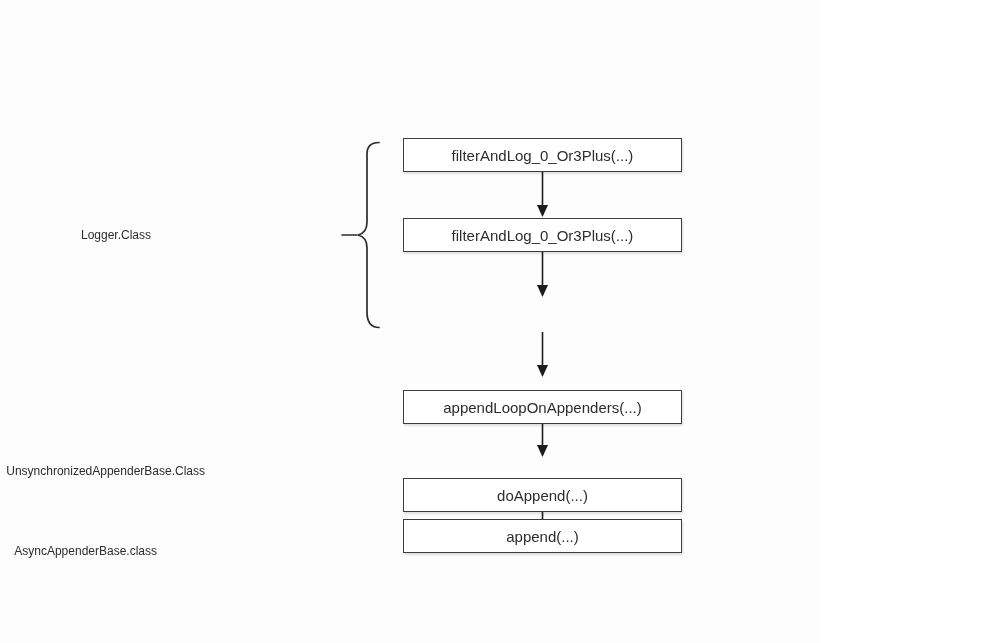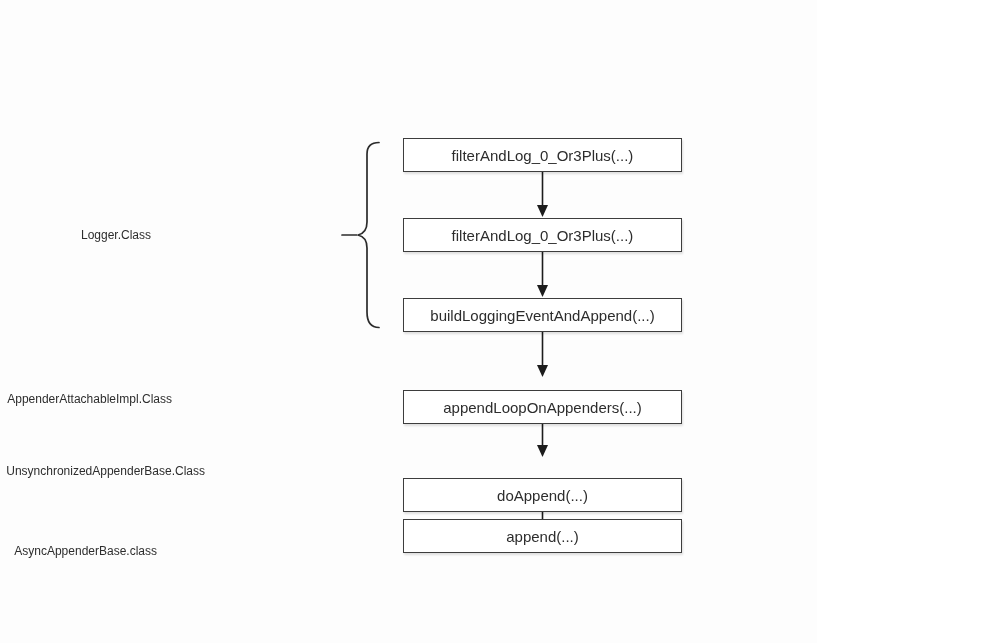--- a/index.html
+++ b/index.html
@@ -81,29 +81,27 @@
         <line x1="542.5" y1="492" x2="542.5" y2="528"></line>
         <polygon points="542.5,537 537,525 548,525" stroke="none"></polygon>
       </g>
     </g>
   </svg>
 
   <div class="node" style="top:138px">filterAndLog_0_Or3Plus(...)</div>
 
   <div class="node" style="top:218px">filterAndLog_0_Or3Plus(...)</div>
 
-  <div class="node" style="top:298px">buildLoggingEventAndAppend(...)</div>
 
   <div class="node" style="top:390px">appendLoopOnAppenders(...)</div>
 
   <div class="node" style="top:478px">doAppend(...)</div>
 
   <div class="node" style="top:519px">append(...)</div>
 
   <div class="side-label" style="right:666px; top:225px">Logger.Class</div>
 
-  <div class="side-label" style="right:645px; top:389px">AppenderAttachableImpl.Class</div>
 
   <div class="side-label" style="right:612px; top:461px">UnsynchronizedAppenderBase.Class</div>
 
   <div class="side-label" style="right:660px; top:541px">AsyncAppenderBase.class</div>
 
 </div>
 
 </body></html>

